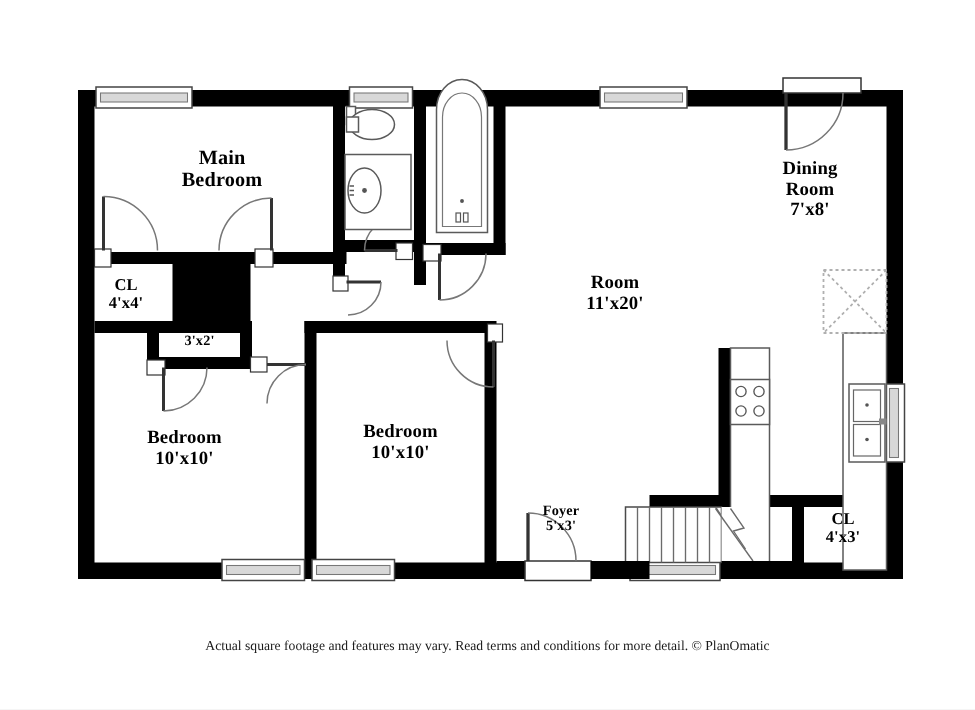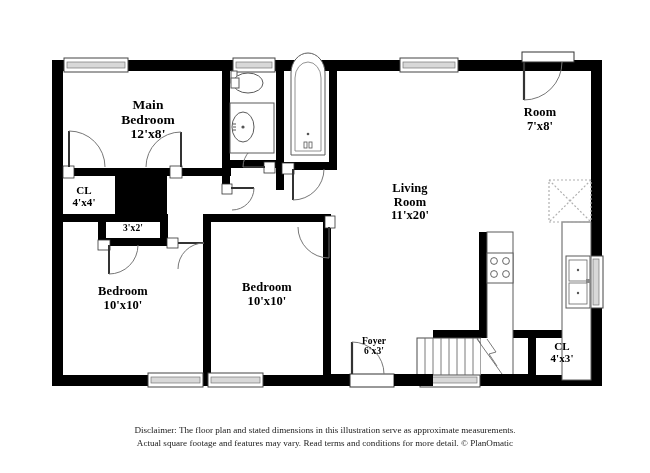--- a/index.html
+++ b/index.html
@@ -297,62 +297,60 @@
     <g fill="#000000">
       <rect x="394" y="374" width="39" height="12"></rect>
       <rect x="481" y="374" width="47" height="12"></rect>
     </g>
 
   </svg>
 
   <div class="room-label rl-big" style="left:80px; top:98px; width:136px;">
     <span class="rl-name">Main</span>
     <span class="rl-name">Bedroom</span>
-    <span class="rl-dim">12'x8'</span>
   </div>
 
   <div class="room-label rl-mid" style="left:52px; top:285px; width:142px;">
     <span class="rl-name">Bedroom</span>
     <span class="rl-dim">10'x10'</span>
   </div>
 
   <div class="room-label rl-mid" style="left:196px; top:281px; width:142px;">
     <span class="rl-name">Bedroom</span>
     <span class="rl-dim">10'x10'</span>
   </div>
 
   <div class="room-label rl-mid" style="left:355px; top:182px; width:110px;">
-    <span class="rl-name">Living</span>
     <span class="rl-name">Room</span>
     <span class="rl-dim">11'x20'</span>
   </div>
 
   <div class="room-label rl-mid" style="left:492px; top:106px; width:96px;">
+    <span class="rl-name">Dining</span>
     <span class="rl-name">Room</span>
     <span class="rl-dim">7'x8'</span>
   </div>
 
 
   <div class="room-label rl-xs" style="left:347px; top:336px; width:54px;">
     <span class="rl-name">Foyer</span>
-    <span class="rl-dim">6'x3'</span>
+    <span class="rl-dim">5'x3'</span>
   </div>
 
   <div class="room-label rl-sm" style="left:58px; top:185px; width:52px;">
     <span class="rl-name">CL</span>
     <span class="rl-dim">4'x4'</span>
   </div>
 
   <div class="room-label rl-xs" style="left:100px; top:223px; width:66px;">
     <span class="rl-dim">3'x2'</span>
   </div>
 
   <div class="room-label rl-sm" style="left:535px; top:341px; width:54px;">
     <span class="rl-name">CL</span>
     <span class="rl-dim">4'x3'</span>
   </div>
 
   <div id="disclaimer">
-    <span class="dl">Disclaimer: The floor plan and stated dimensions in this illustration serve as approximate measurements.</span>
     <span class="dl">Actual square footage and features may vary. Read terms and conditions for more detail. © PlanOmatic</span>
   </div>
 
 </div>
 
 </body></html>

